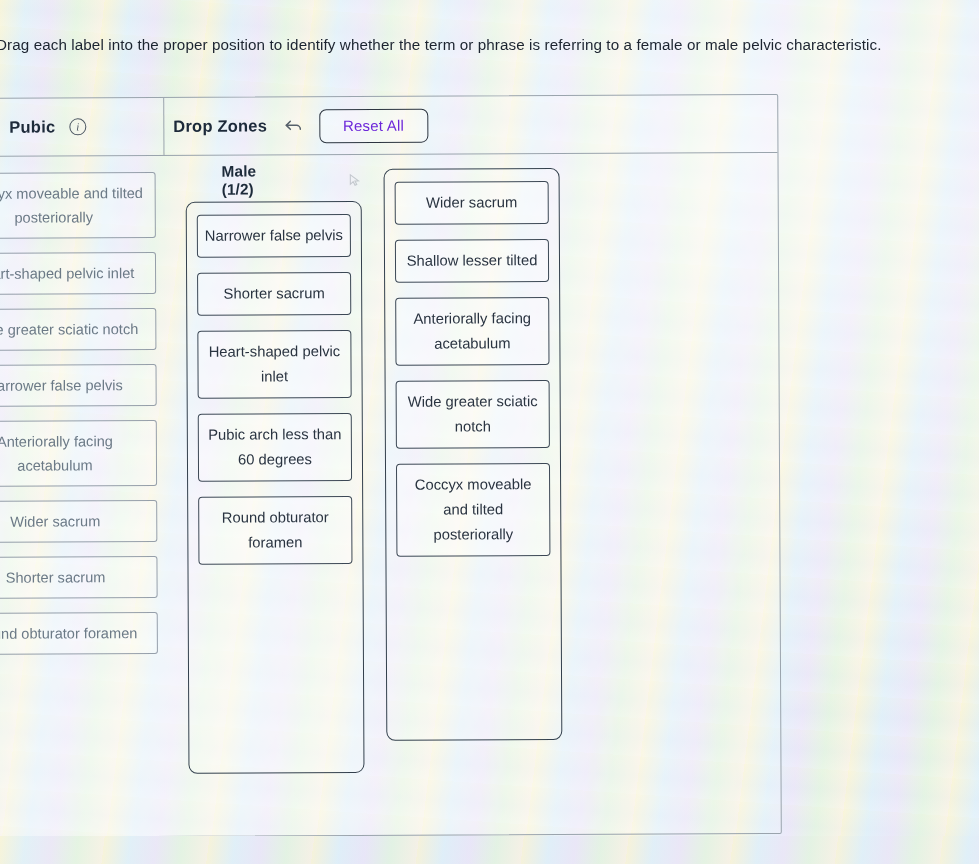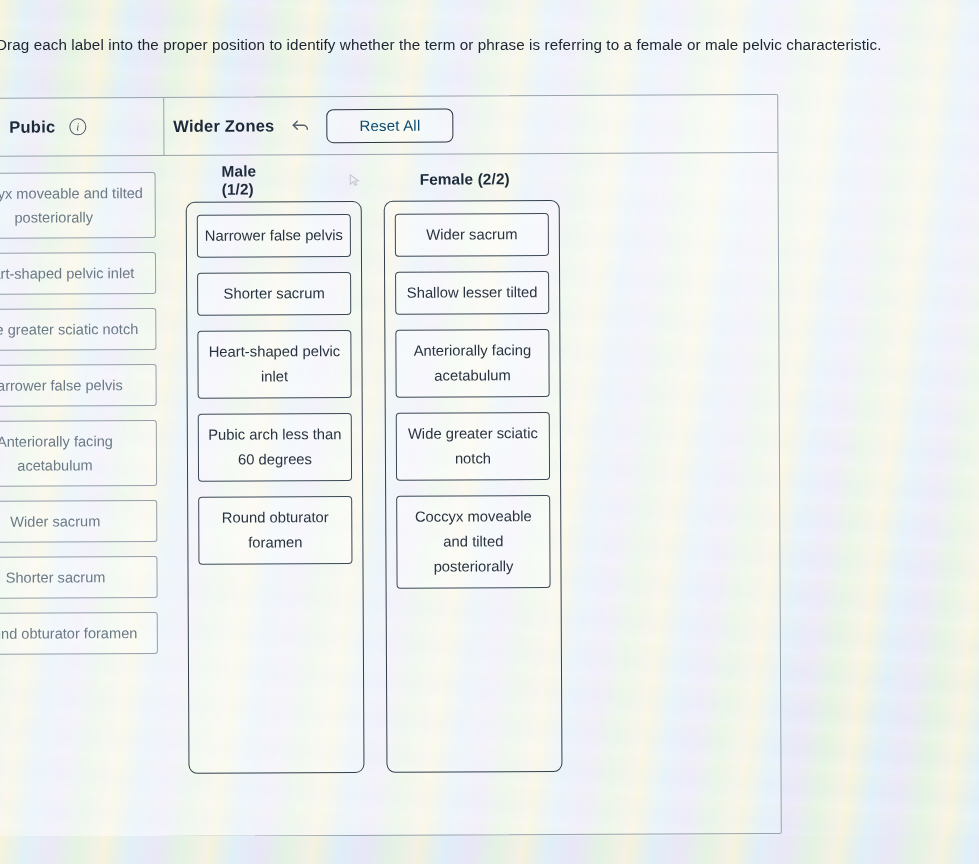--- a/index.html
+++ b/index.html
@@ -130,24 +130,24 @@
     height: 18px;
     display: inline-block;
     color: #56606b;
   }
 
   #reset-all {
     margin-left: 16px;
     border: 1.7px solid #2c3540;
     border-radius: 7px;
     background: rgba(255,255,255,0.30);
-    color: #0c4a6e;
+    color: #6d28d9;
     font-size: 15px;
     font-family: "Liberation Sans", sans-serif;
-    padding: 7px 32px 8px;
+    padding: 7px 23px 8px;
     cursor: pointer;
     letter-spacing: 0.2px;
   }
 
   
   #panel-body {
     position: relative;
     height: 680px;
   }
 
@@ -259,21 +259,21 @@
 
   <div id="panel-head">
     <div id="col-divider"></div>
 
     <div class="head-cell" id="head-labels">
       <span class="head-title">Pubic</span>
       <span class="info-icon">i</span>
     </div>
 
     <div class="head-cell" id="head-drops">
-      <span class="head-title">Wider Zones</span>
+      <span class="head-title">Drop Zones</span>
       <span class="undo-icon">
         <svg viewBox="0 0 20 18" width="20" height="18" fill="none" stroke="currentColor" stroke-width="1.5" stroke-linecap="round" stroke-linejoin="round">
           <path d="M3 8 H13 a4 4 0 0 1 4 4"></path>
           <path d="M7 4 L3 8 L7 12"></path>
         </svg>
       </span>
       <button id="reset-all">Reset All</button>
     </div>
   </div>
 
@@ -304,23 +304,20 @@
         <div class="zone-box">
           <div class="dropped-chip">Narrower false pelvis</div>
           <div class="dropped-chip">Shorter sacrum</div>
           <div class="dropped-chip">Heart-shaped pelvic inlet</div>
           <div class="dropped-chip">Pubic arch less than 60 degrees</div>
           <div class="dropped-chip">Round obturator foramen</div>
         </div>
       </div>
 
       <div class="zone">
-        <div class="zone-title">
-          <span>Female (2/2)</span>
-        </div>
         <div class="zone-box">
           <div class="dropped-chip">Wider sacrum</div>
           <div class="dropped-chip">Shallow lesser tilted</div>
           <div class="dropped-chip">Anteriorally facing acetabulum</div>
           <div class="dropped-chip">Wide greater sciatic notch</div>
           <div class="dropped-chip">Coccyx moveable and tilted posteriorally</div>
         </div>
       </div>
 
     </div>

